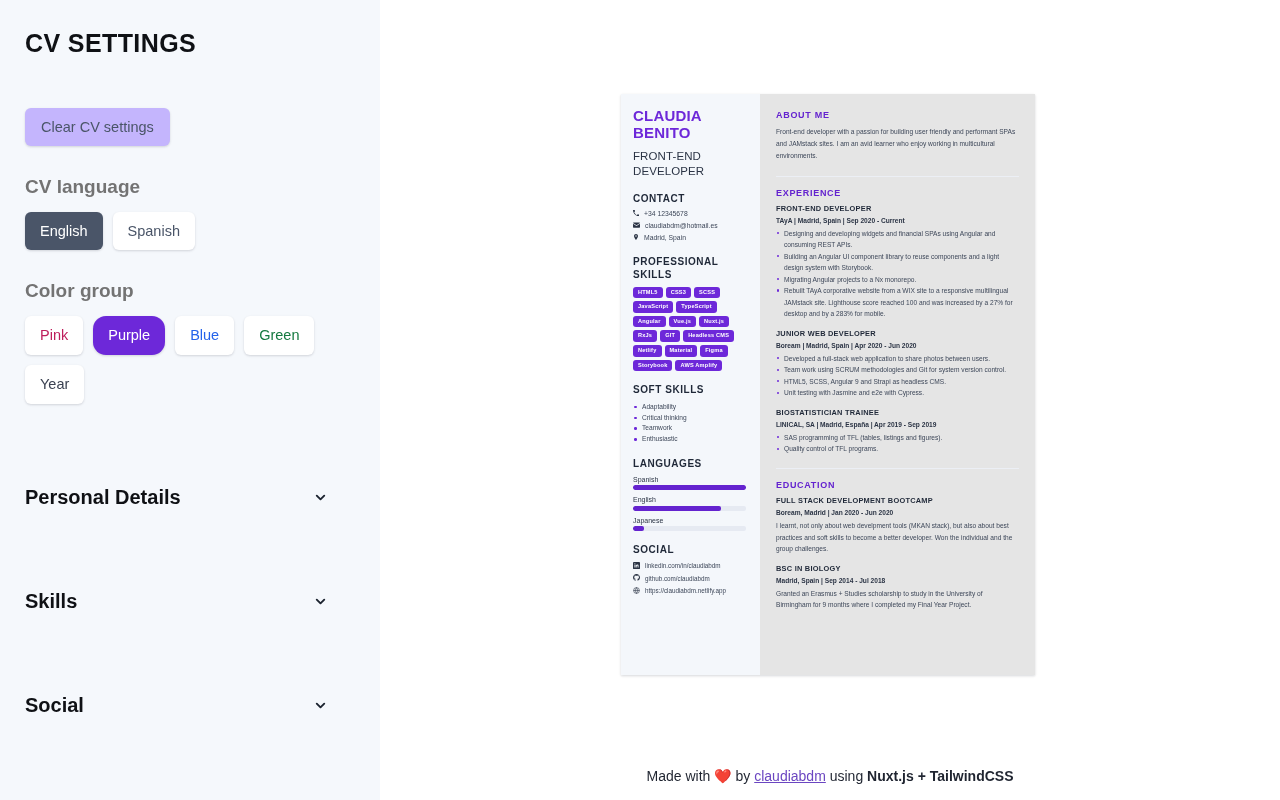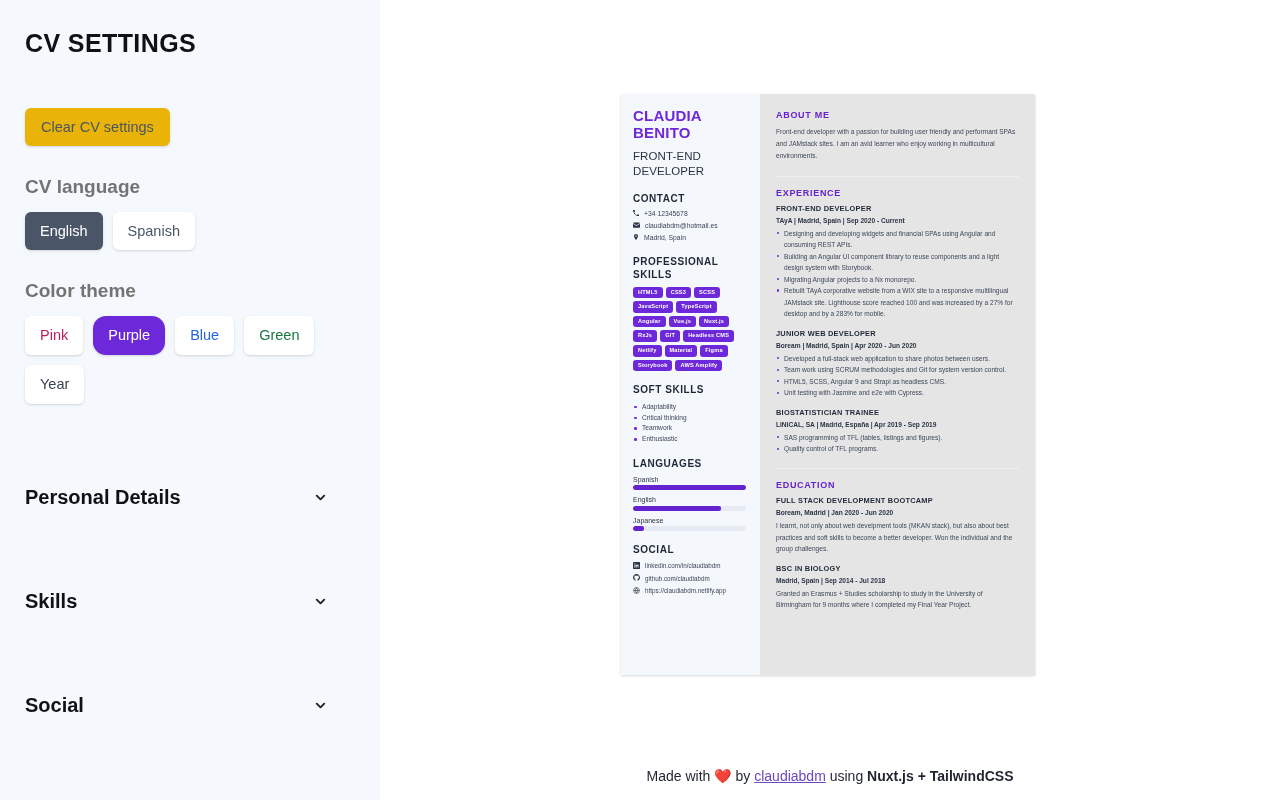--- a/index.html
+++ b/index.html
@@ -20,21 +20,21 @@
     overflow: hidden;
     position: relative;
     flex: 0 0 380px;
   }
   .sidebar-title {
     font-size: 25px; font-weight: bold; color: #0f1115;
     letter-spacing: 0.4px; margin-bottom: 50px; line-height: 1.1;
   }
   .clear-btn {
     display: inline-block;
-    background: #eab308; color: #4a5568;
+    background: #c4b5fd; color: #4a5568;
     border: none; border-radius: 6px;
     padding: 11px 16px; font-size: 14.5px;
     font-family: "Liberation Sans", sans-serif;
     box-shadow: 0 1px 3px rgba(16,24,40,.10), 0 1px 2px rgba(16,24,40,.06);
     cursor: pointer;
   }
   .section-label {
     font-size: 19px; font-weight: bold; color: #737373;
     margin: 30px 0 14px 0;
   }
@@ -179,21 +179,21 @@
     <h1 class="sidebar-title">CV SETTINGS</h1>
 
     <button class="clear-btn">Clear CV settings</button>
 
     <h2 class="section-label">CV language</h2>
     <div class="btn-row" id="lang-row">
         <button class="chip lang-active">English</button>
         <button class="chip">Spanish</button>
       </div>
 
-    <h2 class="section-label">Color theme</h2>
+    <h2 class="section-label">Color group</h2>
     <div class="btn-row" id="theme-row">
         <button class="chip c-pink">Pink</button>
         <button class="chip c-purple theme-active">Purple</button>
         <button class="chip c-blue">Blue</button>
         <button class="chip c-green">Green</button>
         <button class="chip c-black">Year</button>
       </div>
 
     <div class="accordion" id="accordion">
         <div class="acc-item">

